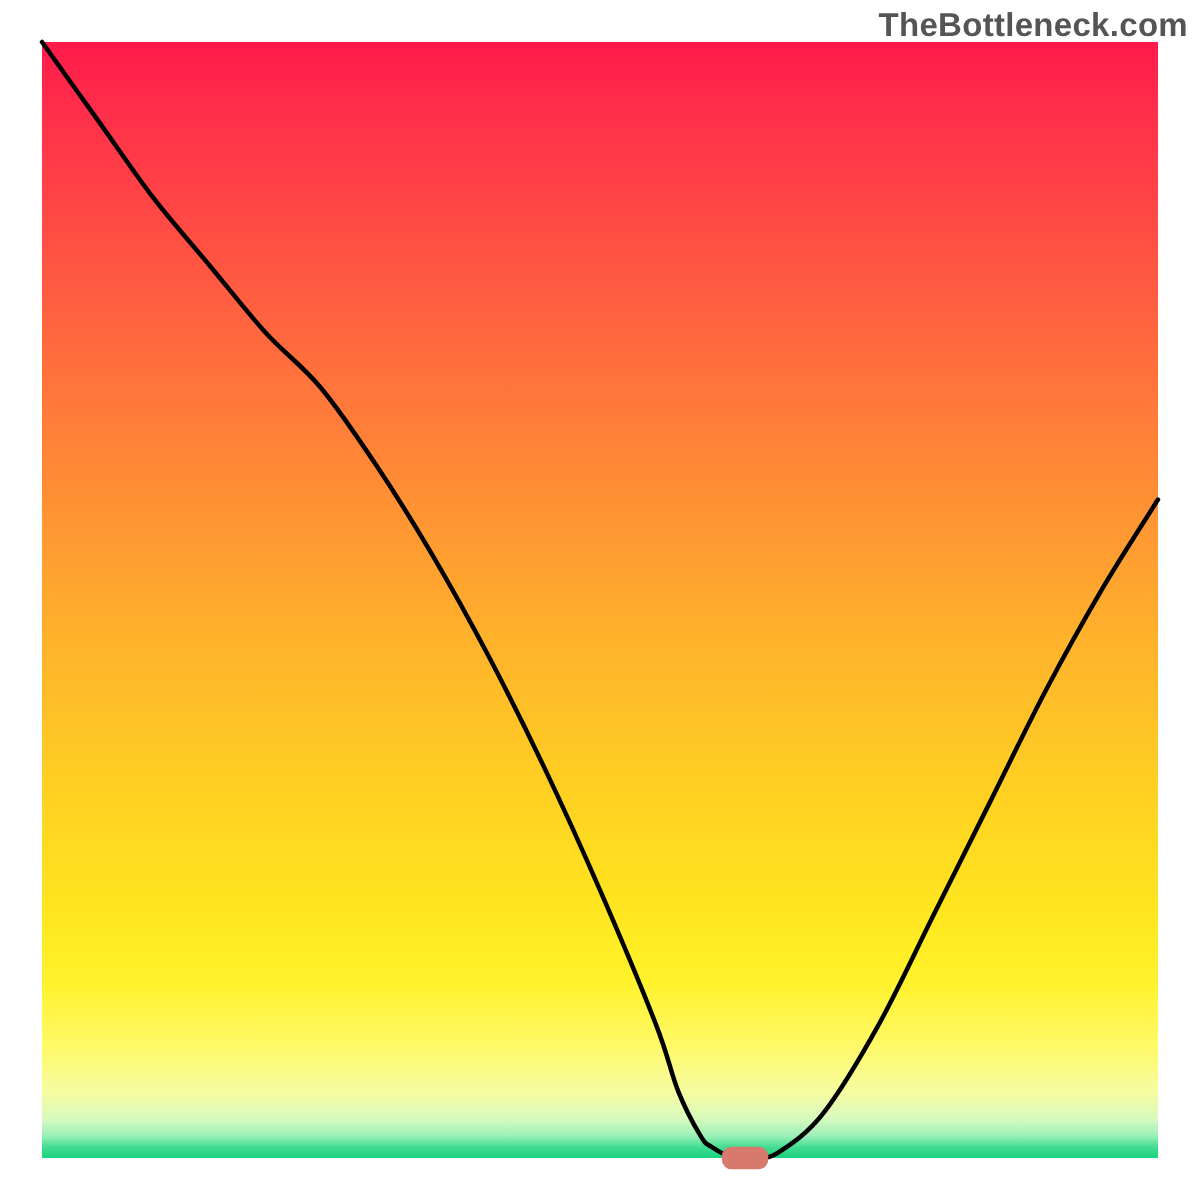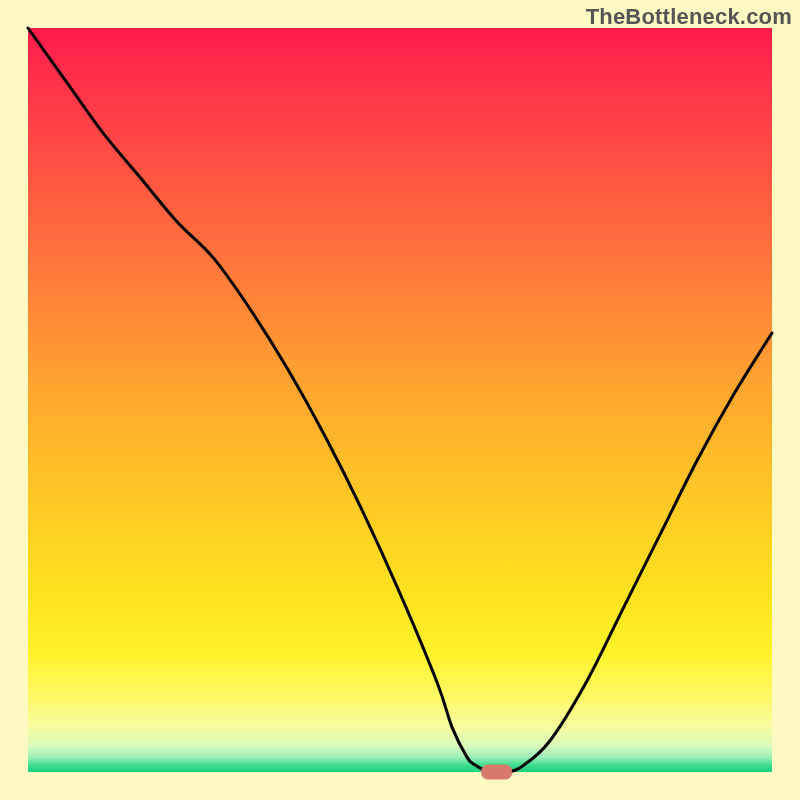--- a/index.html
+++ b/index.html
@@ -8,21 +8,21 @@
     width: 800px;
     height: 800px;
     background: #000000;
     overflow: hidden;
     font-family: Arial, Helvetica, sans-serif;
   }
   .frame {
     position: relative;
     width: 800px;
     height: 800px;
-    background: #fef9c3;
+    background: #ffffff;
   }
   .watermark {
     position: absolute;
     top: 4px;
     right: 8px;
     color: #555555;
     font-size: 22px;
     font-weight: 600;
     letter-spacing: 0.2px;
     user-select: none;

